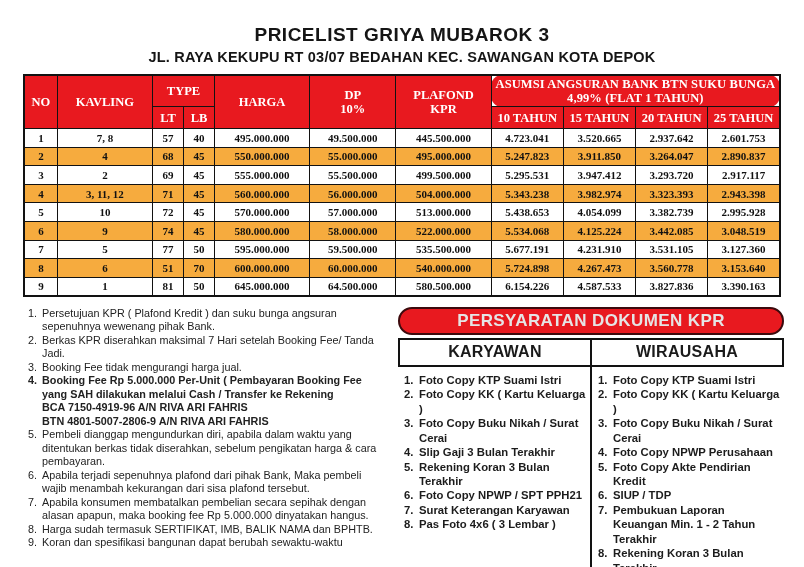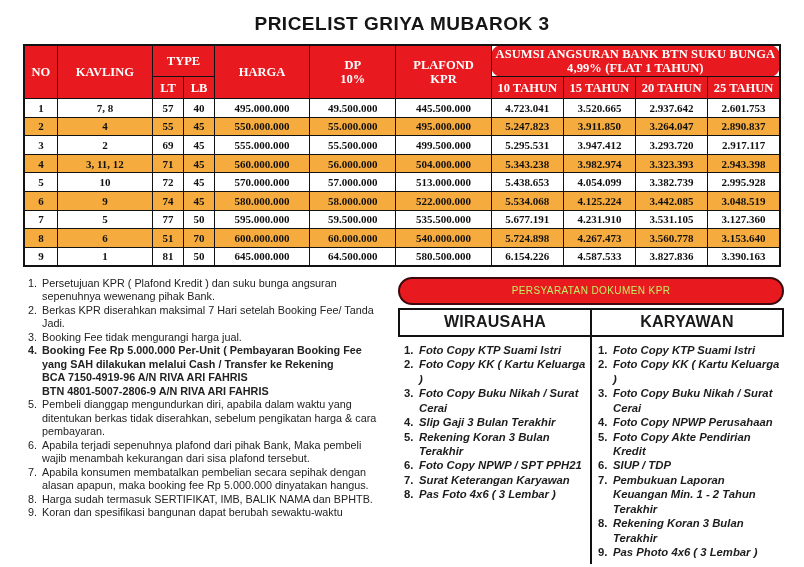--- a/index.html
+++ b/index.html
@@ -1,21 +1,21 @@
 <!DOCTYPE html>
 <html><head>
 <meta charset="utf-8">
 <style>
   html,body{margin:0;padding:0;background:#ffffff;}
   .page{
     position:relative;width:804px;height:567px;background:#ffffff;overflow:hidden;
     font-family:"Liberation Sans",sans-serif;color:#1a1a1a;
   }
   .title{
-    padding-top:13px;text-align:center;font-weight:bold;font-size:19px;letter-spacing:.5px;color:#151515;
+    padding-top:13px;text-align:center;font-weight:bold;font-size:19px;letter-spacing:.5px;color:#151515;margin-top:11px;
   }
   .subtitle{
     text-align:center;font-weight:bold;font-size:14.5px;letter-spacing:.2px;margin-top:3px;color:#151515;
   }
   
   table.pricelist{
     width:758px;margin:9px auto 0 auto;border-collapse:collapse;table-layout:fixed;
     font-family:"Liberation Serif",serif;
   }
   table.pricelist th,table.pricelist td{
@@ -39,40 +39,41 @@
   .notes{flex:0 0 356px;font-size:10.8px;line-height:1.25;color:#222;}
   .note-item{display:flex;}
   .note-num{flex:0 0 14px;}
   .note-text{flex:1;white-space:pre-line;}
   .note-item.bold{font-weight:bold;}
   
   .panel{flex:1;min-width:0;}
   .panel-pill{
     background:#e8191f;border:2.4px solid #3c0a0d;border-radius:14px;height:24px;
     display:flex;align-items:center;justify-content:center;
-    color:#bef264;font-weight:normal;font-size:10px;letter-spacing:.4px;margin-bottom:3px;
+    color:#e5e5e5;font-weight:bold;font-size:17px;letter-spacing:.4px;margin-bottom:3px;
   }
   .panel-headers{display:flex;border:2.4px solid #121212;}
   .panel-headers .ph{
     flex:1;text-align:center;font-weight:bold;font-size:16px;padding:3px 0 4px 0;letter-spacing:.3px;
   }
   .panel-headers .ph:first-child{border-right:2.4px solid #121212;}
   .panel-body{display:flex;align-items:stretch;}
   .panel-col{flex:1;padding:6px 4px 4px 6px;}
   .panel-col:first-child{border-right:2.4px solid #121212;}
   .req-item{display:flex;font-weight:bold;font-size:11.3px;line-height:1.28;color:#1c1c1c;}
   .req-num{flex:0 0 15px;}
-  .req-text{flex:1;font-style:italic;}
+  .req-text{flex:1;}
 </style>
 </head>
 <body>
 
 <div class="page">
 
   <div class="title">PRICELIST GRIYA MUBAROK 3</div>
+  <div class="subtitle">JL. RAYA KEKUPU RT 03/07 BEDAHAN KEC. SAWANGAN KOTA DEPOK</div>
 
   <table class="pricelist">
     <colgroup>
       <col style="width:4.4%">
         <col style="width:12.6%">
         <col style="width:4.1%">
         <col style="width:4.1%">
       <col style="width:12.6%">
         <col style="width:11.4%">
         <col style="width:12.6%">
@@ -112,21 +113,21 @@
           <td>49.500.000</td>
           <td>445.500.000</td>
           <td>4.723.041</td>
           <td>3.520.665</td>
           <td>2.937.642</td>
           <td>2.601.753</td>
         </tr>
         <tr class="alt">
           <td>2</td>
           <td>4</td>
-          <td>55</td>
+          <td>68</td>
           <td>45</td>
           <td>550.000.000</td>
           <td>55.000.000</td>
           <td>495.000.000</td>
           <td>5.247.823</td>
           <td>3.911.850</td>
           <td>3.264.047</td>
           <td>2.890.837</td>
         </tr>
         <tr>
@@ -262,22 +263,22 @@
         </div>
         <div class="note-item">
           <span class="note-num">9.</span>
           <span class="note-text">Koran dan spesifikasi bangunan dapat berubah sewaktu-waktu</span>
         </div>
       </div>
 
     <div class="panel">
       <div class="panel-pill">PERSYARATAN DOKUMEN KPR</div>
       <div class="panel-headers">
+        <div class="ph">KARYAWAN</div>
         <div class="ph">WIRAUSAHA</div>
-        <div class="ph">KARYAWAN</div>
       </div>
       <div class="panel-body">
         <div class="panel-col">
             <div class="req-item">
               <span class="req-num">1.</span>
               <span class="req-text">Foto Copy KTP Suami Istri</span>
             </div>
             <div class="req-item">
               <span class="req-num">2.</span>
               <span class="req-text">Foto Copy KK ( Kartu Keluarga )</span>

